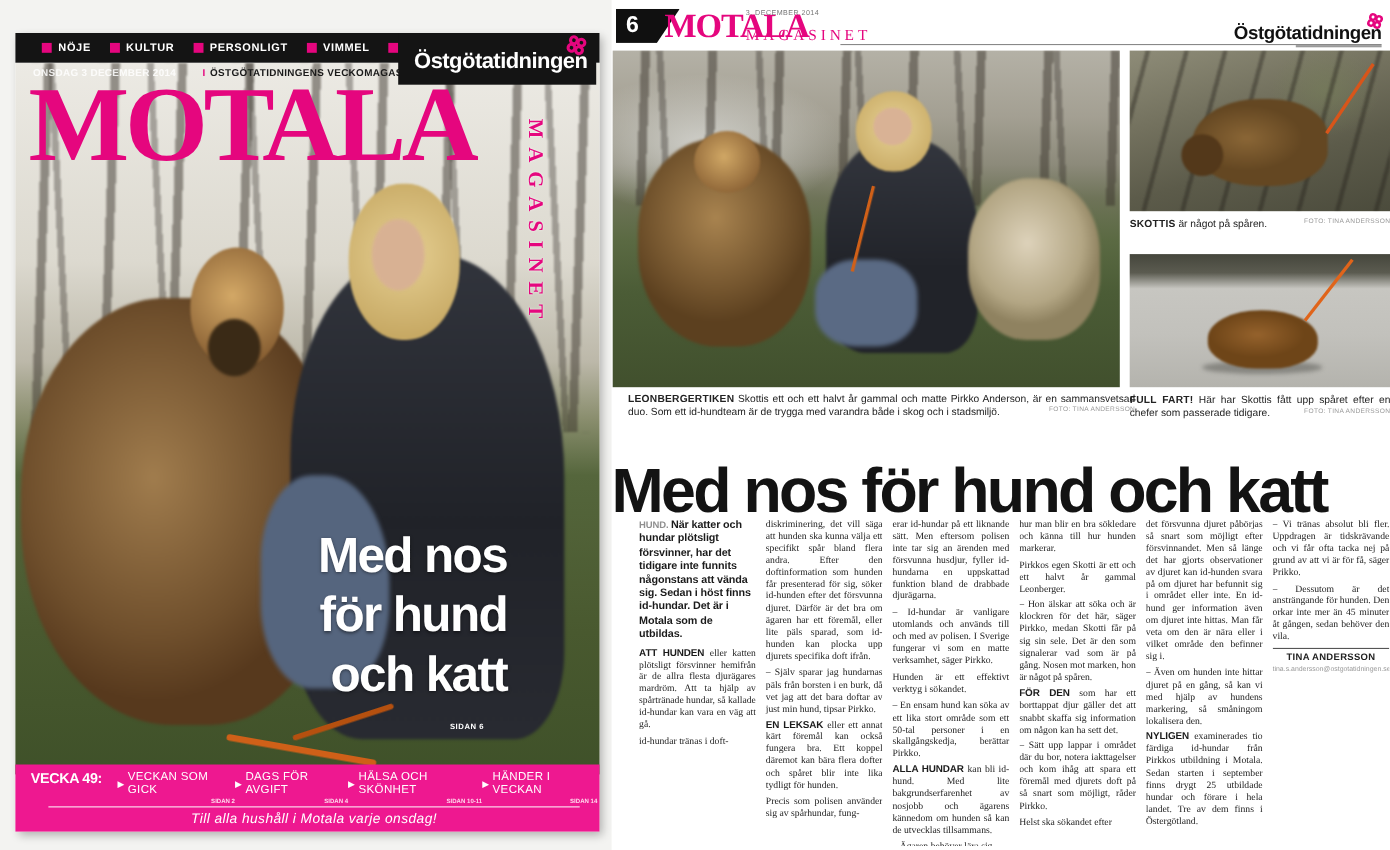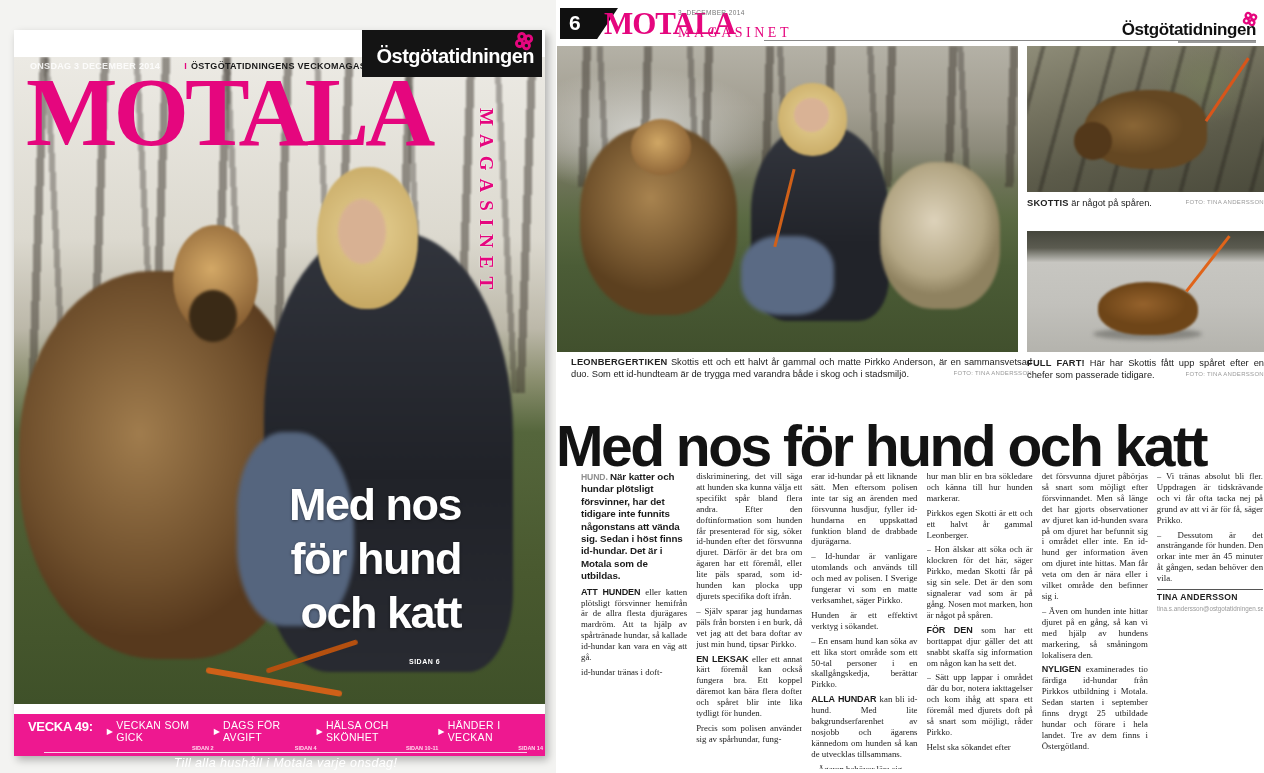--- a/index.html
+++ b/index.html
@@ -62,21 +62,21 @@
     letter-spacing:-4px;white-space:nowrap;}
   .cover-masthead-sub{position:absolute;right:48px;top:78px;z-index:6;color:var(--brand-pink);
     font-family:"Liberation Serif",serif;font-weight:bold;font-size:19px;letter-spacing:8px;
     writing-mode:vertical-rl;text-shadow:0 0 2px rgba(255,255,255,.85);}
   .cover-headline{position:absolute;left:232px;top:448px;width:215px;z-index:6;text-align:center;}
   .chl-line{color:#fff;font-size:45px;font-weight:bold;line-height:1.2;letter-spacing:-1.5px;
     text-shadow:0 1px 3px rgba(0,0,0,.45);text-align:right;}
   .cover-pageref{position:absolute;left:395px;top:628px;z-index:6;color:#fff;font-size:7px;
     font-weight:bold;letter-spacing:.5px;}
   
-  .cover-footer{position:absolute;left:0;right:0;bottom:0;height:42px;background:var(--footer-pink);
+  .cover-footer{position:absolute;left:0;right:0;bottom:0;height:61px;background:var(--footer-pink);
     z-index:6;padding:5px 2px 0 14px;}
   .f-row{display:flex;align-items:flex-start;}
   .f-week{color:#fff;font-size:13px;font-weight:bold;letter-spacing:-.3px;margin-right:14px;}
   .f-items{display:flex;flex:1;justify-content:space-between;}
   .f-item{display:flex;flex-direction:column;}
   .f-label{display:flex;align-items:center;color:#fff;font-size:10.5px;letter-spacing:.3px;}
   .f-arr{font-size:8px;margin-right:3px;color:#fff;}
   .f-page{align-self:flex-end;color:#ffd7ec;font-size:5.5px;font-weight:bold;margin-top:2px;}
   .f-rule{margin:1px 16px 0 16px;border-top:1px solid rgba(255,255,255,.8);}
   .f-slogan{text-align:center;color:#fff;font-size:12.5px;font-style:italic;margin-top:3px;
@@ -161,32 +161,59 @@
   .columns{position:absolute;left:1px;top:471px;width:706px;height:298px;display:flex;gap:9px;
     overflow:hidden;padding-left:24px;}
   .col{flex:1;font-family:"Liberation Serif",serif;font-size:8.8px;line-height:10.9px;
     text-align:justify;color:#1b1b1b;overflow:hidden;}
   .col p{margin:0 0 4px 0;}
   .lead-par{font-family:"Liberation Sans",sans-serif;font-weight:bold;font-size:9.8px;
     line-height:12.4px;text-align:left;letter-spacing:-.1px;}
   .kicker{color:#8f8f8f;font-family:"Liberation Sans",sans-serif;font-weight:bold;font-size:8.6px;}
   .lead-in{font-family:"Liberation Sans",sans-serif;font-weight:bold;font-size:9px;
     letter-spacing:-.1px;}
-  .byline{margin-top:5px;border-top:1px solid #555;padding-top:2px;text-align:left;}
+  .byline{margin-top:5px;border-top:1px solid #555;padding-top:2px;text-align:center;}
   .byline-name{font-family:"Liberation Sans",sans-serif;font-weight:bold;font-size:8.6px;
     letter-spacing:.3px;color:#222;}
   .byline-email{font-family:"Liberation Sans",sans-serif;font-size:6.3px;color:#999;margin-top:1px;}
 </style>
 </head>
 <body>
 
 <div id="canvas">
 
   <div id="cover">
 
+    <div class="cover-nav">
+
+        <div class="nav-item">
+          <span class="nav-sq"></span>
+          <span class="nav-label">NÖJE</span>
+        </div>
+
+        <div class="nav-item">
+          <span class="nav-sq"></span>
+          <span class="nav-label">KULTUR</span>
+        </div>
+
+        <div class="nav-item">
+          <span class="nav-sq"></span>
+          <span class="nav-label">PERSONLIGT</span>
+        </div>
+
+        <div class="nav-item">
+          <span class="nav-sq"></span>
+          <span class="nav-label">VIMMEL</span>
+        </div>
+
+        <div class="nav-item">
+          <span class="nav-sq"></span>
+          <span class="nav-label">LOKALT</span>
+        </div>
+      </div>
 
     <div class="cover-logo">
       <svg class="flower" width="20" height="20" viewBox="0 0 24 24">
         <g fill="#e5067e" transform="rotate(18 12 12)">
           <circle cx="7.8" cy="7.8" r="5.4"></circle>
             <circle cx="16.4" cy="7.8" r="5.4"></circle>
           <circle cx="7.8" cy="16.4" r="5.4"></circle>
             <circle cx="16.4" cy="16.4" r="5.4"></circle>
         </g>
         <g fill="#141414" transform="rotate(18 12 12)">

